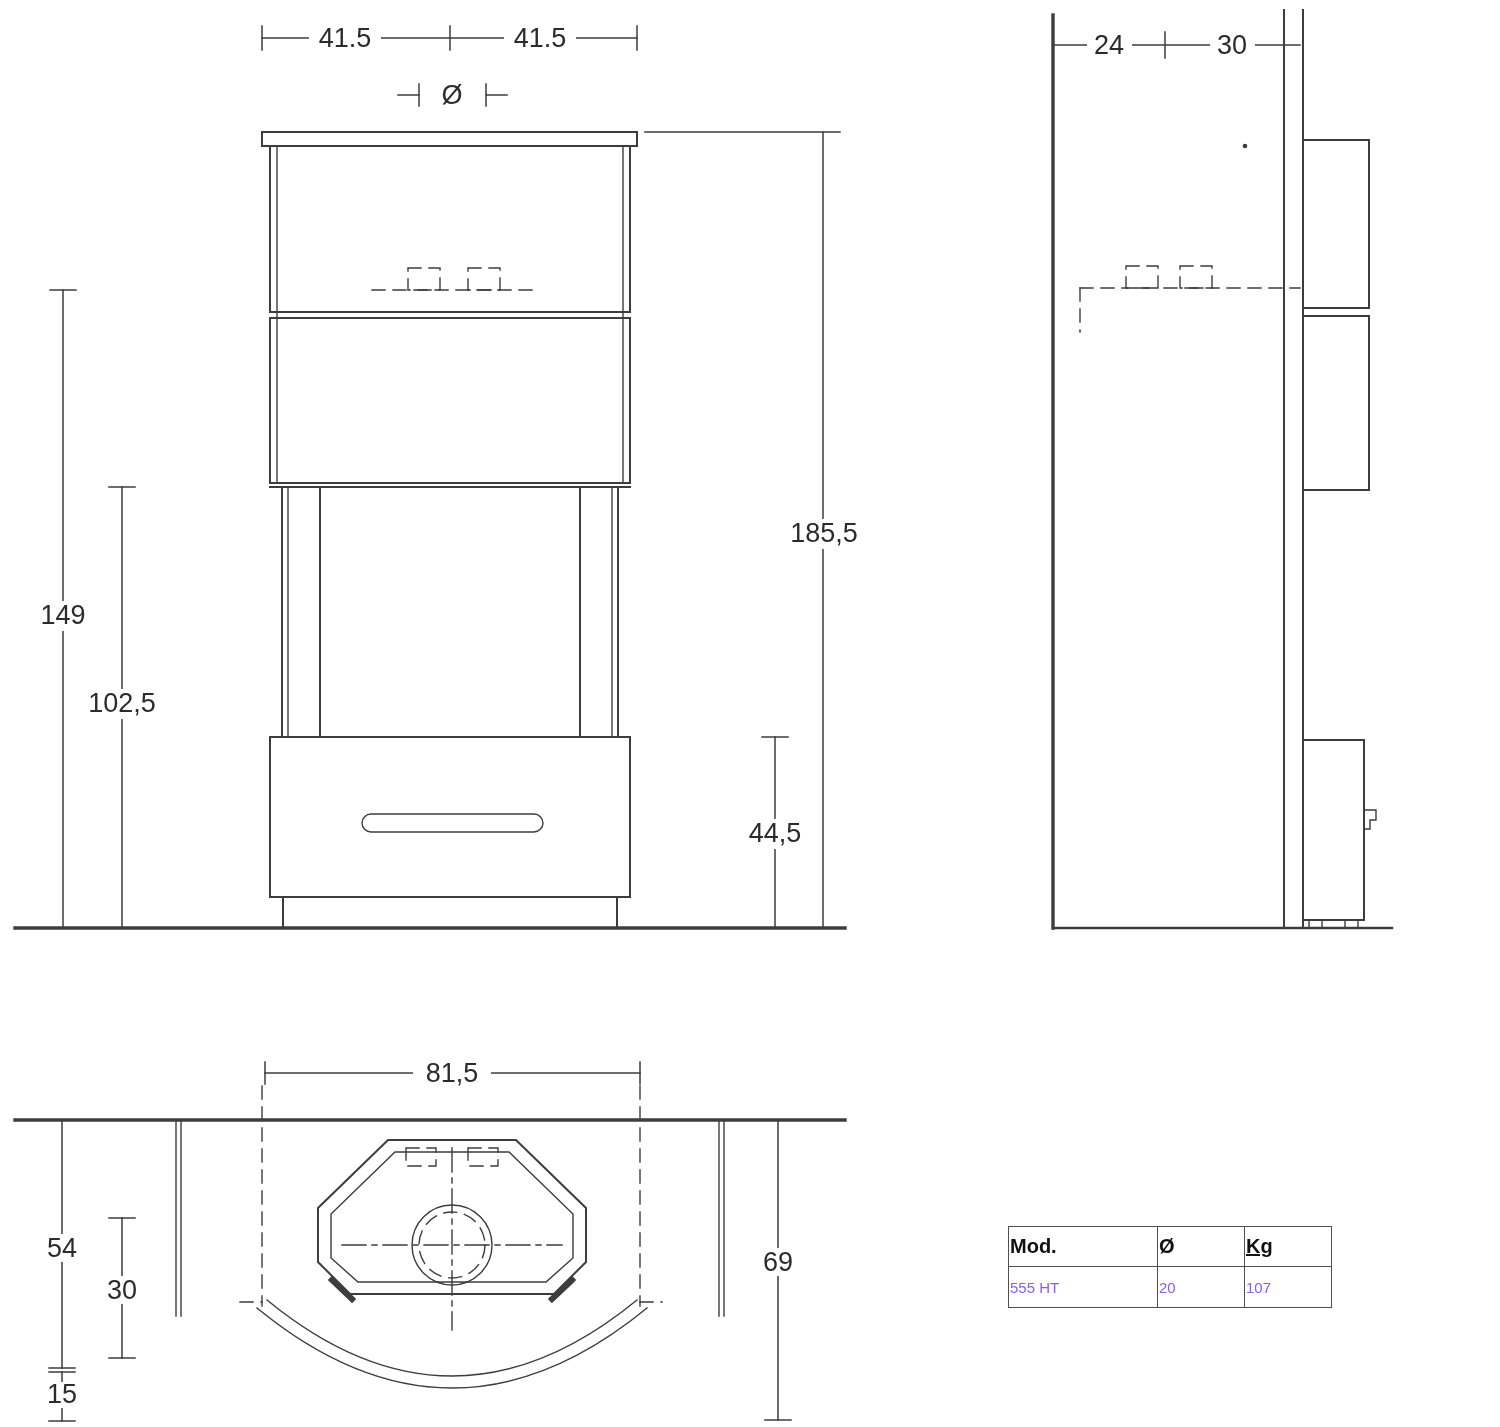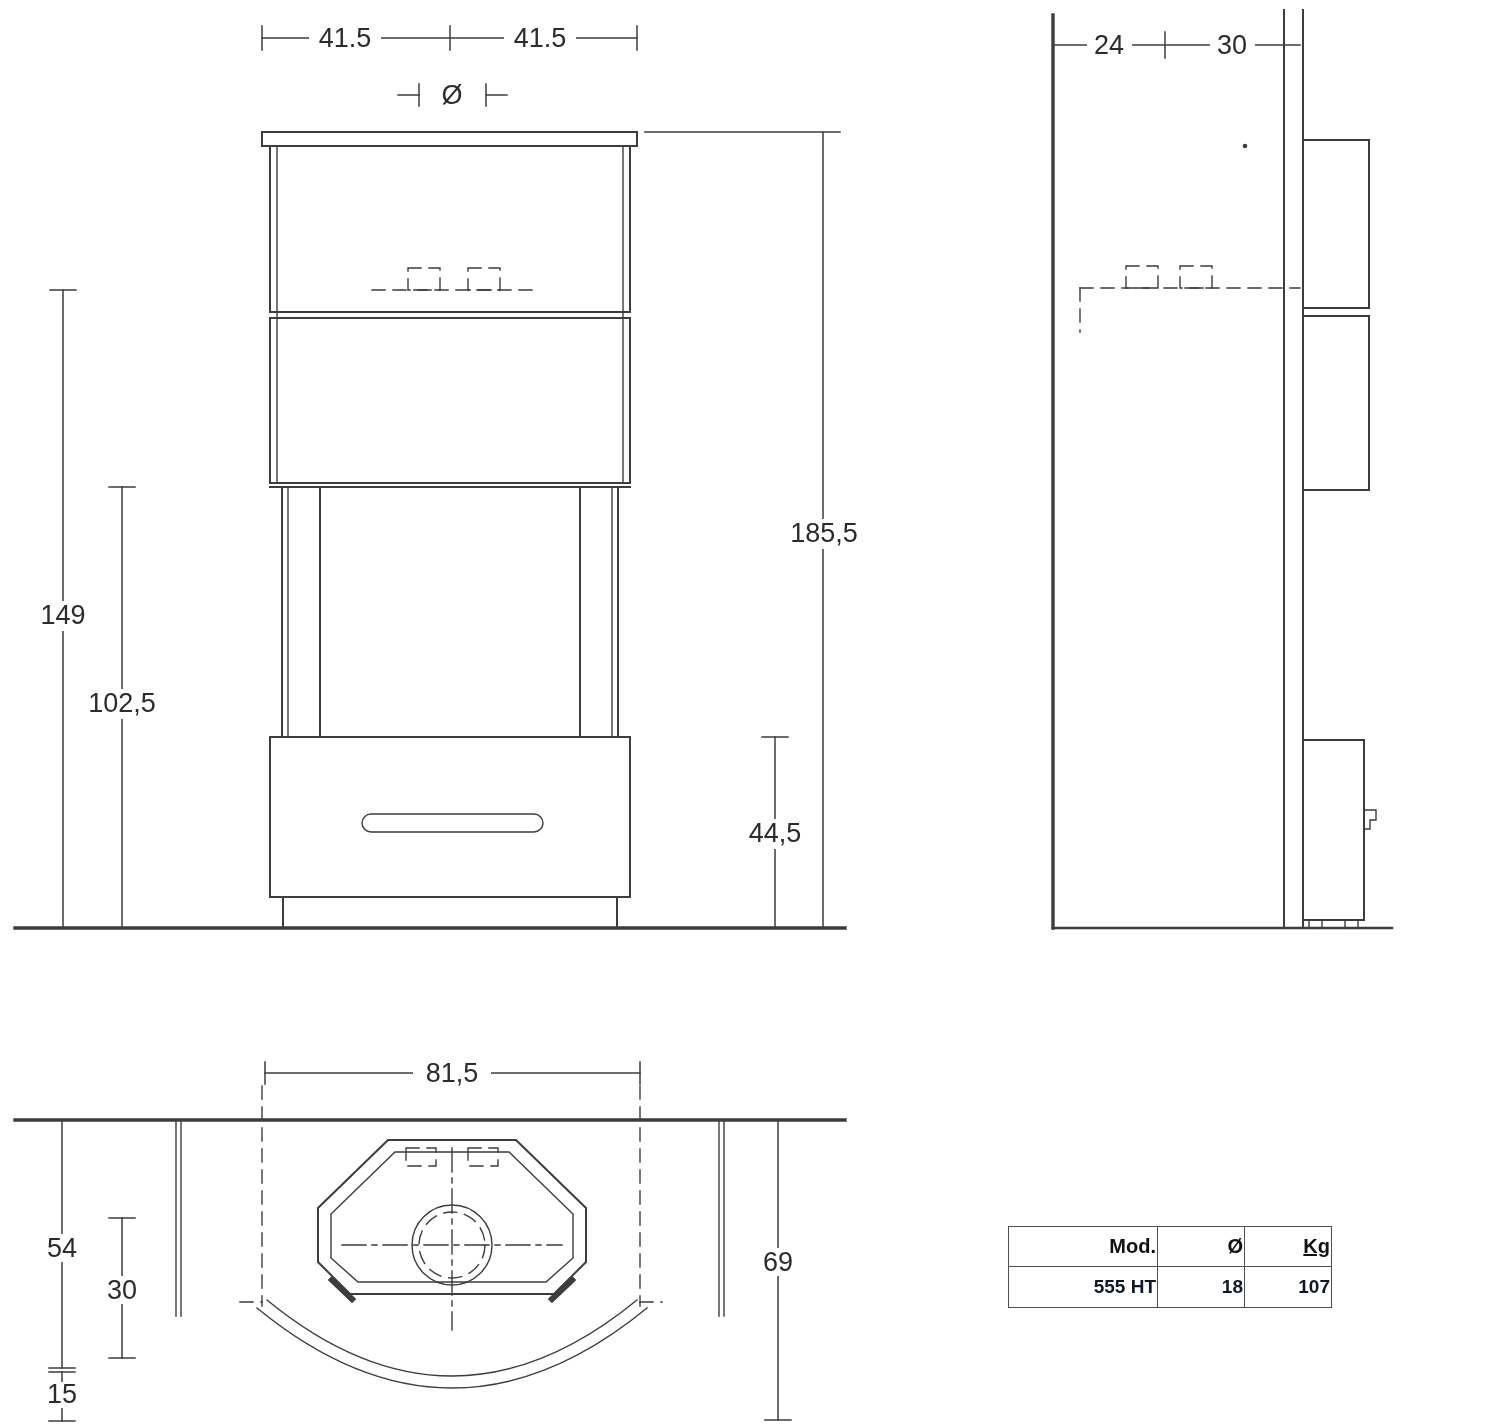--- a/index.html
+++ b/index.html
@@ -13,23 +13,23 @@
   .med{stroke-width:2.4;}
   .thick{stroke-width:3.4;}
   .dash{stroke-dasharray:13 8;}
   .dashdot{stroke-dasharray:24 6 5 6;}
   .dim{stroke-width:1.5;}
   .bg{fill:#ffffff;stroke:none;}
   .fill{fill:#3d3d3d;stroke:none;}
   .lbl{font-family:"Liberation Sans",sans-serif;font-size:27px;fill:#2b2b2b;text-anchor:middle;}
   .spec-table-wrap{position:absolute;left:1008px;top:1226px;}
   table.spec{border-collapse:collapse;background:#fff;}
-  table.spec th,table.spec td{border:1.6px solid #4f4f4f;text-align:right;vertical-align:middle;margin-left:44px;}
+  table.spec th,table.spec td{border:1.6px solid #4f4f4f;text-align:left;vertical-align:middle;margin-left:44px;}
   table.spec th{font-size:20px;font-weight:bold;color:#111;height:37px;}
-  table.spec td{font-size:19px;color:#0f172a;height:38px;font-weight:bold;}
+  table.spec td{font-size:15px;color:#8b5cf6;height:38px;}
   .col-mod{width:146px;}
   .col-d{width:84px;}
   .col-kg{width:84px;text-decoration:underline;}
 </style>
 </head>
 <body>
 
 <svg id="drawing" width="1500" height="1427" viewBox="0 0 1500 1427">
 
   <g>
@@ -214,18 +214,18 @@
     <thead>
       <tr>
         <th class="col-mod">Mod.</th>
         <th class="col-d">Ø</th>
         <th class="col-kg">Kg</th>
       </tr>
     </thead>
     <tbody>
       <tr>
         <td>555 HT</td>
-        <td>18</td>
+        <td>20</td>
         <td>107</td>
       </tr>
     </tbody>
   </table>
 </div>
 
 </body></html>

